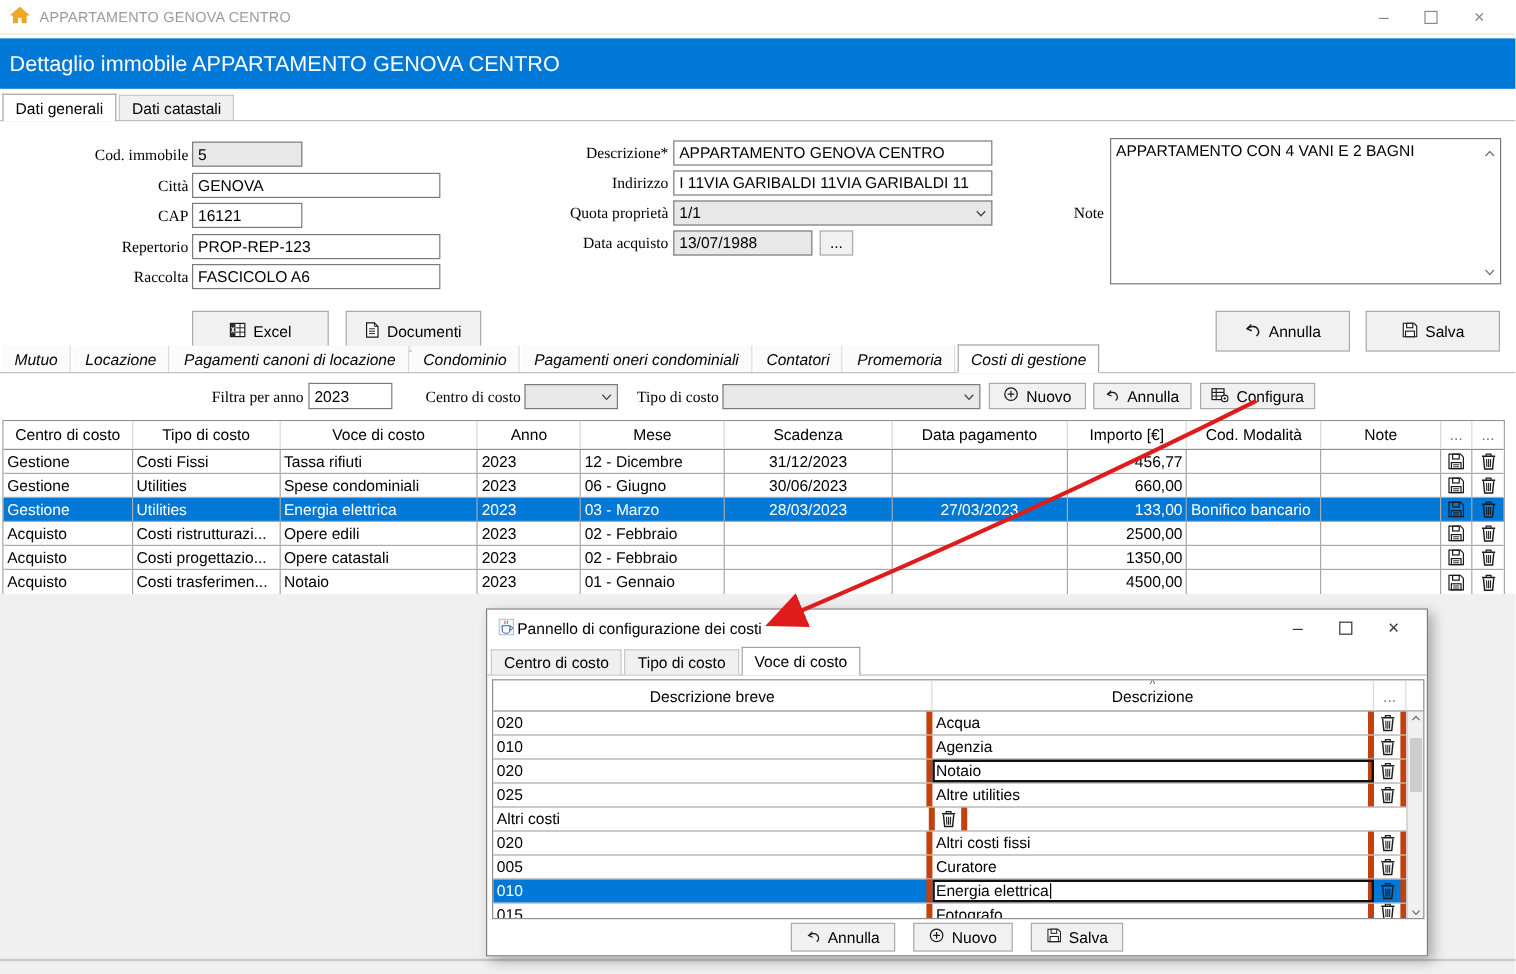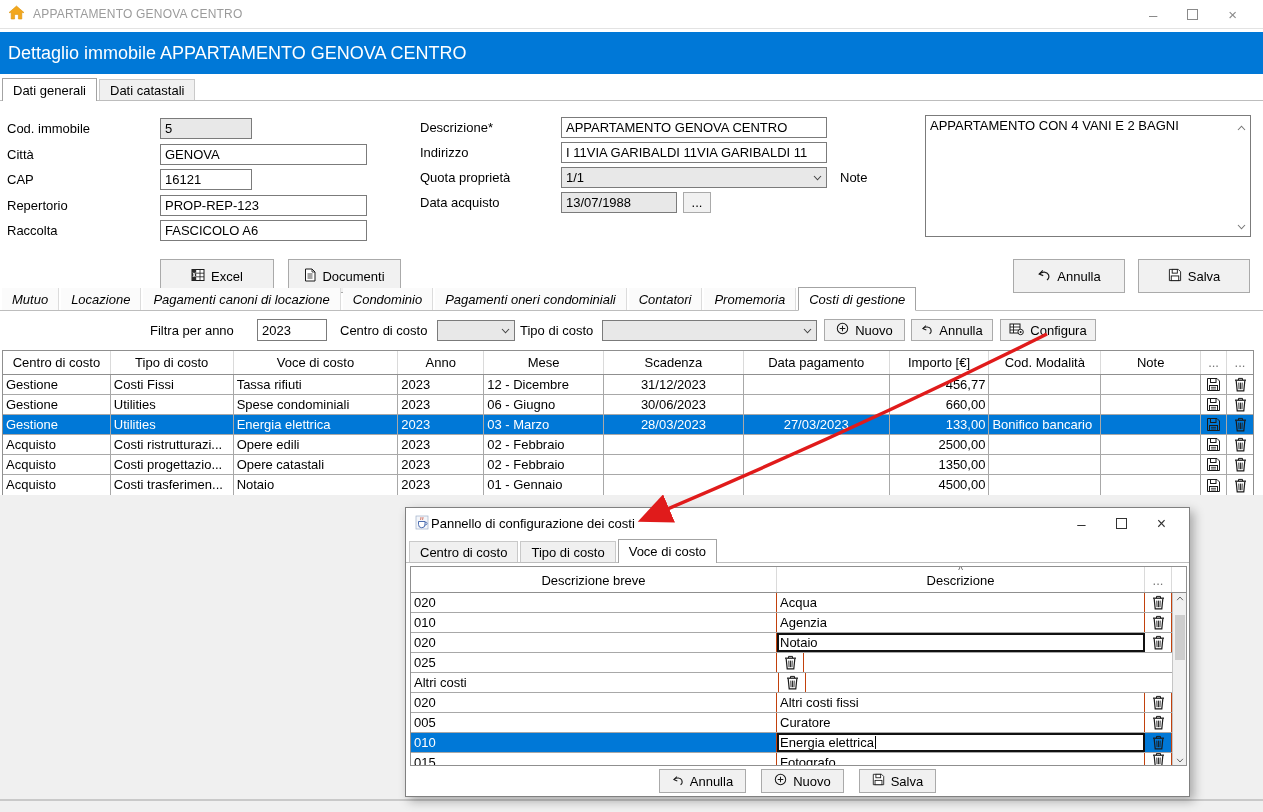--- a/index.html
+++ b/index.html
@@ -19,21 +19,21 @@
   
   .tabbar { position:absolute; display:flex; align-items:flex-end; border-bottom:1px solid #bdbdbd; padding-left:2px; }
   .tab { height:21px; display:flex; align-items:center; padding:0 10px; background:#f0f0f0; border:1px solid #c9c9c9; border-bottom:none; margin-right:2px; white-space:nowrap; }
   .tab.active { background:#fff; height:23px; margin-bottom:-1px; border-color:#a3a3a3; }
   #main-tabs { left:0; top:78px; width:1263px; height:23px; }
   #section-tabs { left:0; top:288px; width:1263px; height:23px;font-style:italic; }
   #section-tabs .tab { background:#fbfbfb; border:none; border-right:1px solid #dcdcdc; height:22px; }
   #section-tabs .tab.active { background:#fff; border:1px solid #a3a3a3; border-bottom:1px solid #fff; height:24px; margin-bottom:-1px; }
 
   
-  .flabel { position:absolute; white-space:nowrap; }
+  .flabel { position:absolute; text-align:right; white-space:nowrap;font-family:Liberation Serif, serif; }
   .field { position:absolute; height:21px; border:1px solid #7b7b7b; background:#fff; font-family:inherit; font-size:13px; padding:0 4px; }
   .field.ro { background:#e8e8e8; }
   .selectbox { position:absolute; height:21px; border:1px solid #7b7b7b; background:#e8e8e8; display:flex; align-items:center; padding:0 4px; }
   .selectbox .chev { margin-left:auto; display:flex; align-items:center; }
   .notebox { position:absolute; left:925px; top:115px; width:326px; height:122px; border:1px solid #7b7b7b; background:#fff; display:flex; }
   .notetext { flex:1; padding:2px 4px; white-space:pre-wrap; }
   .noterail { width:17px; display:flex; flex-direction:column; justify-content:space-between; align-items:center; padding:3px 0; }
 
   
   .btn { position:absolute; height:34px; background:#f1f1f1; border:1px solid #aaaaaa; display:flex; align-items:center; justify-content:center; gap:6px; font-size:13px; cursor:default; white-space:nowrap; }
@@ -63,21 +63,21 @@
   .dtabs { position:absolute; left:0; top:31px; width:100%; height:24px; display:flex; align-items:flex-end; border-bottom:1px solid #bdbdbd; padding-left:3px; }
   .dtabs .tab { height:21px; }
   .dtabs .tab.active { height:24px; }
   .dtable { position:absolute; left:4px; top:58px; width:777px; height:200px; border:1px solid #8f8f8f; overflow:hidden; background:#fff; }
   .dhead { display:flex; height:26px; border-bottom:1px solid #8f8f8f; position:relative; }
   .dh { display:flex; align-items:flex-end; justify-content:center; padding-bottom:4px; border-right:1px solid #dadada; }
   .dh1{width:366px}.dh2{width:368px;position:relative}.dh3{width:27px;color:#777}.dh4{width:14px;border-right:none}
   .dsort { position:absolute; top:0px; left:0; width:100%; text-align:center; font-size:10px; color:#555; line-height:8px; }
   .drow { display:flex; height:20px; border-bottom:1px solid #a8a8a8; }
   .drow.partial { height:13px; border-bottom:none; overflow:hidden; }
-  .dcell { line-height:19px; padding:0 3px; border-right:1px solid #c2410c; overflow:hidden; white-space:nowrap; }
+  .dcell { line-height:19px; padding:0 3px; border-right:5px solid #c2410c; overflow:hidden; white-space:nowrap; }
   .dcell.breve { width:366px; }
   .dcell.descr { width:368px; position:relative; }
   .dcell.del { width:27px; display:flex; align-items:center; justify-content:center; padding:0; }
   .drow.selected .breve { background:#0078d7; color:#fff; }
   .drow.selected .del { background:#0078d7; }
   .dcell.focused { outline:2px solid #111; outline-offset:-2px; }
   .dcell.editing { outline:2px solid #111; outline-offset:-2px; background:#fff; color:#000; }
   .caret { display:inline-block; width:1px; height:13px; background:#000; vertical-align:-2px; margin-left:1px; }
   .dscroll { position:absolute; right:0; top:26px; width:14px; height:173px; background:#f0f0f0; border-left:1px solid #c5c5c5; }
   .dscroll .sarrow { position:absolute; left:0; width:100%; display:flex; justify-content:center; }
@@ -494,20 +494,21 @@
             <svg width="13" height="15" viewBox="0 0 13 15">
               <path d="M1 3.2 h11" stroke="#1a1a1a" stroke-width="1.3"></path>
               <path d="M4.5 3 V1.4 h4 V3" fill="none" stroke="#1a1a1a"></path>
               <path d="M2.2 4 l1 9.8 h6.6 l1-9.8" fill="none" stroke="#1a1a1a" stroke-width="1.2"></path>
               <path d="M4.8 5.6 l.25 6.6 M6.5 5.6 v6.6 M8.2 5.6 l-.25 6.6" stroke="#1a1a1a" stroke-width=".9"></path>
             </svg>
           </div>
         </div>
         <div class="drow">
           <div class="dcell breve">025</div>
+          <div class="dcell descr">Altre utilities</div>
           <div class="dcell del">
             <svg width="13" height="15" viewBox="0 0 13 15">
               <path d="M1 3.2 h11" stroke="#1a1a1a" stroke-width="1.3"></path>
               <path d="M4.5 3 V1.4 h4 V3" fill="none" stroke="#1a1a1a"></path>
               <path d="M2.2 4 l1 9.8 h6.6 l1-9.8" fill="none" stroke="#1a1a1a" stroke-width="1.2"></path>
               <path d="M4.8 5.6 l.25 6.6 M6.5 5.6 v6.6 M8.2 5.6 l-.25 6.6" stroke="#1a1a1a" stroke-width=".9"></path>
             </svg>
           </div>
         </div>
         <div class="drow">

